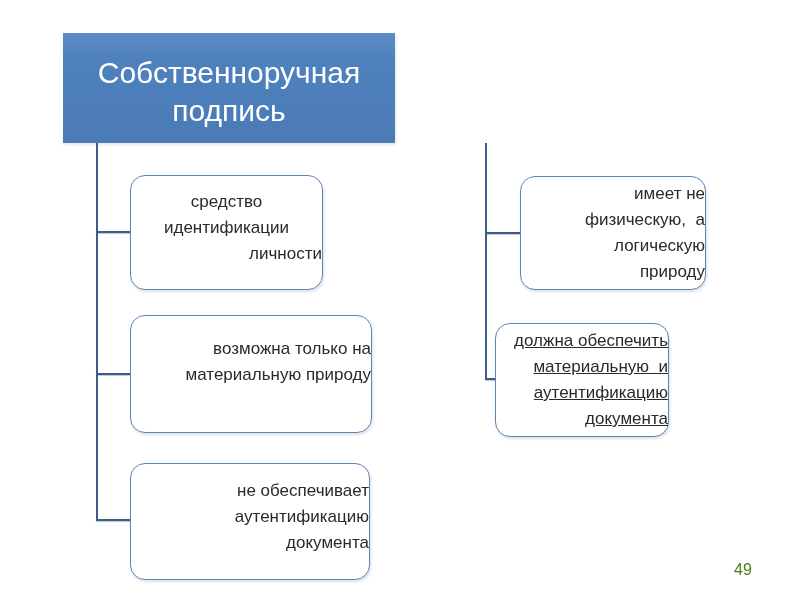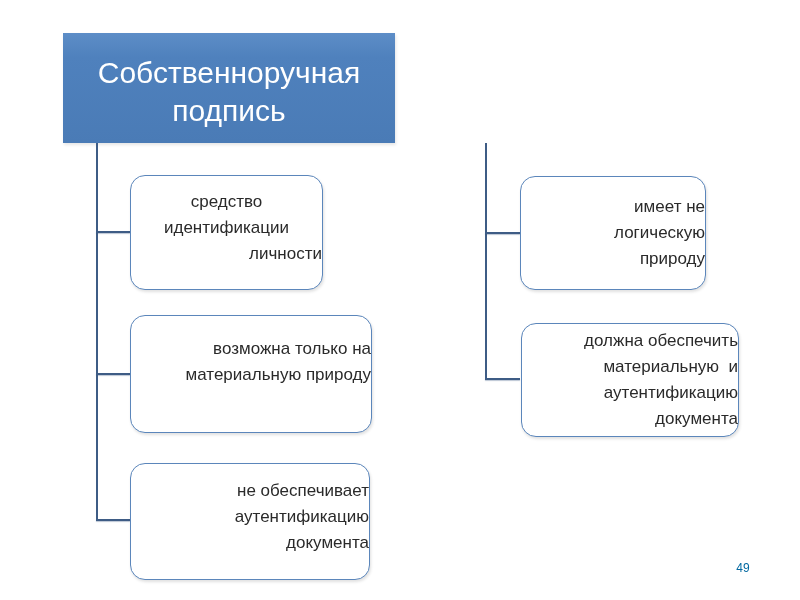--- a/index.html
+++ b/index.html
@@ -56,31 +56,31 @@
     text-align: center;
     color: #2a2a2a;
     font-size: 17px;
     box-shadow: 1px 2px 3px rgba(0,0,0,0.12);
   }
   .node .line { line-height: 26px; white-space: pre-wrap; }
   #node-l1 { left: 130px; top: 175px; width: 193px; height: 115px; padding-bottom: 10px; }
   #node-l2 { left: 130px; top: 315px; width: 242px; height: 118px; padding-bottom: 24px; }
   #node-l3 { left: 130px; top: 463px; width: 240px; height: 117px; padding-bottom: 10px; padding-left: 16px; }
   #node-r1 { left: 520px; top: 176px; width: 186px; height: 114px; }
-  #node-r2 { left: 521px; top: 323px; width: 218px; height: 114px; }
+  #node-r2 { left: 495px; top: 323px; width: 174px; height: 114px; text-decoration: underline; }
 
   
   #page-number {
     position: absolute;
     left: 730px;
     top: 561px;
     width: 26px;
     text-align: center;
-    font-size: 12px;
-    color: #0369a1;
+    font-size: 16px;
+    color: #4d7c0f;
   }
 </style>
 </head>
 <body>
 
 <div id="slide">
 
   <div class="hdr" id="hdr-left">
     <div class="hdr-text">Собственноручная подпись</div>
   </div>
@@ -106,20 +106,21 @@
     <div class="line">документа</div>
   </div>
 
 
   <div class="vline" id="vline-right"></div>
   <div class="hline" id="stub-r1"></div>
   <div class="hline" id="stub-r2"></div>
 
   <div class="node" id="node-r1">
     <div class="line">имеет не</div>
+    <div class="line">физическую,  а</div>
     <div class="line">логическую</div>
     <div class="line">природу</div>
   </div>
 
   <div class="node" id="node-r2">
     <div class="line">должна обеспечить</div>
     <div class="line">материальную  и</div>
     <div class="line">аутентификацию</div>
     <div class="line">документа</div>
   </div>

